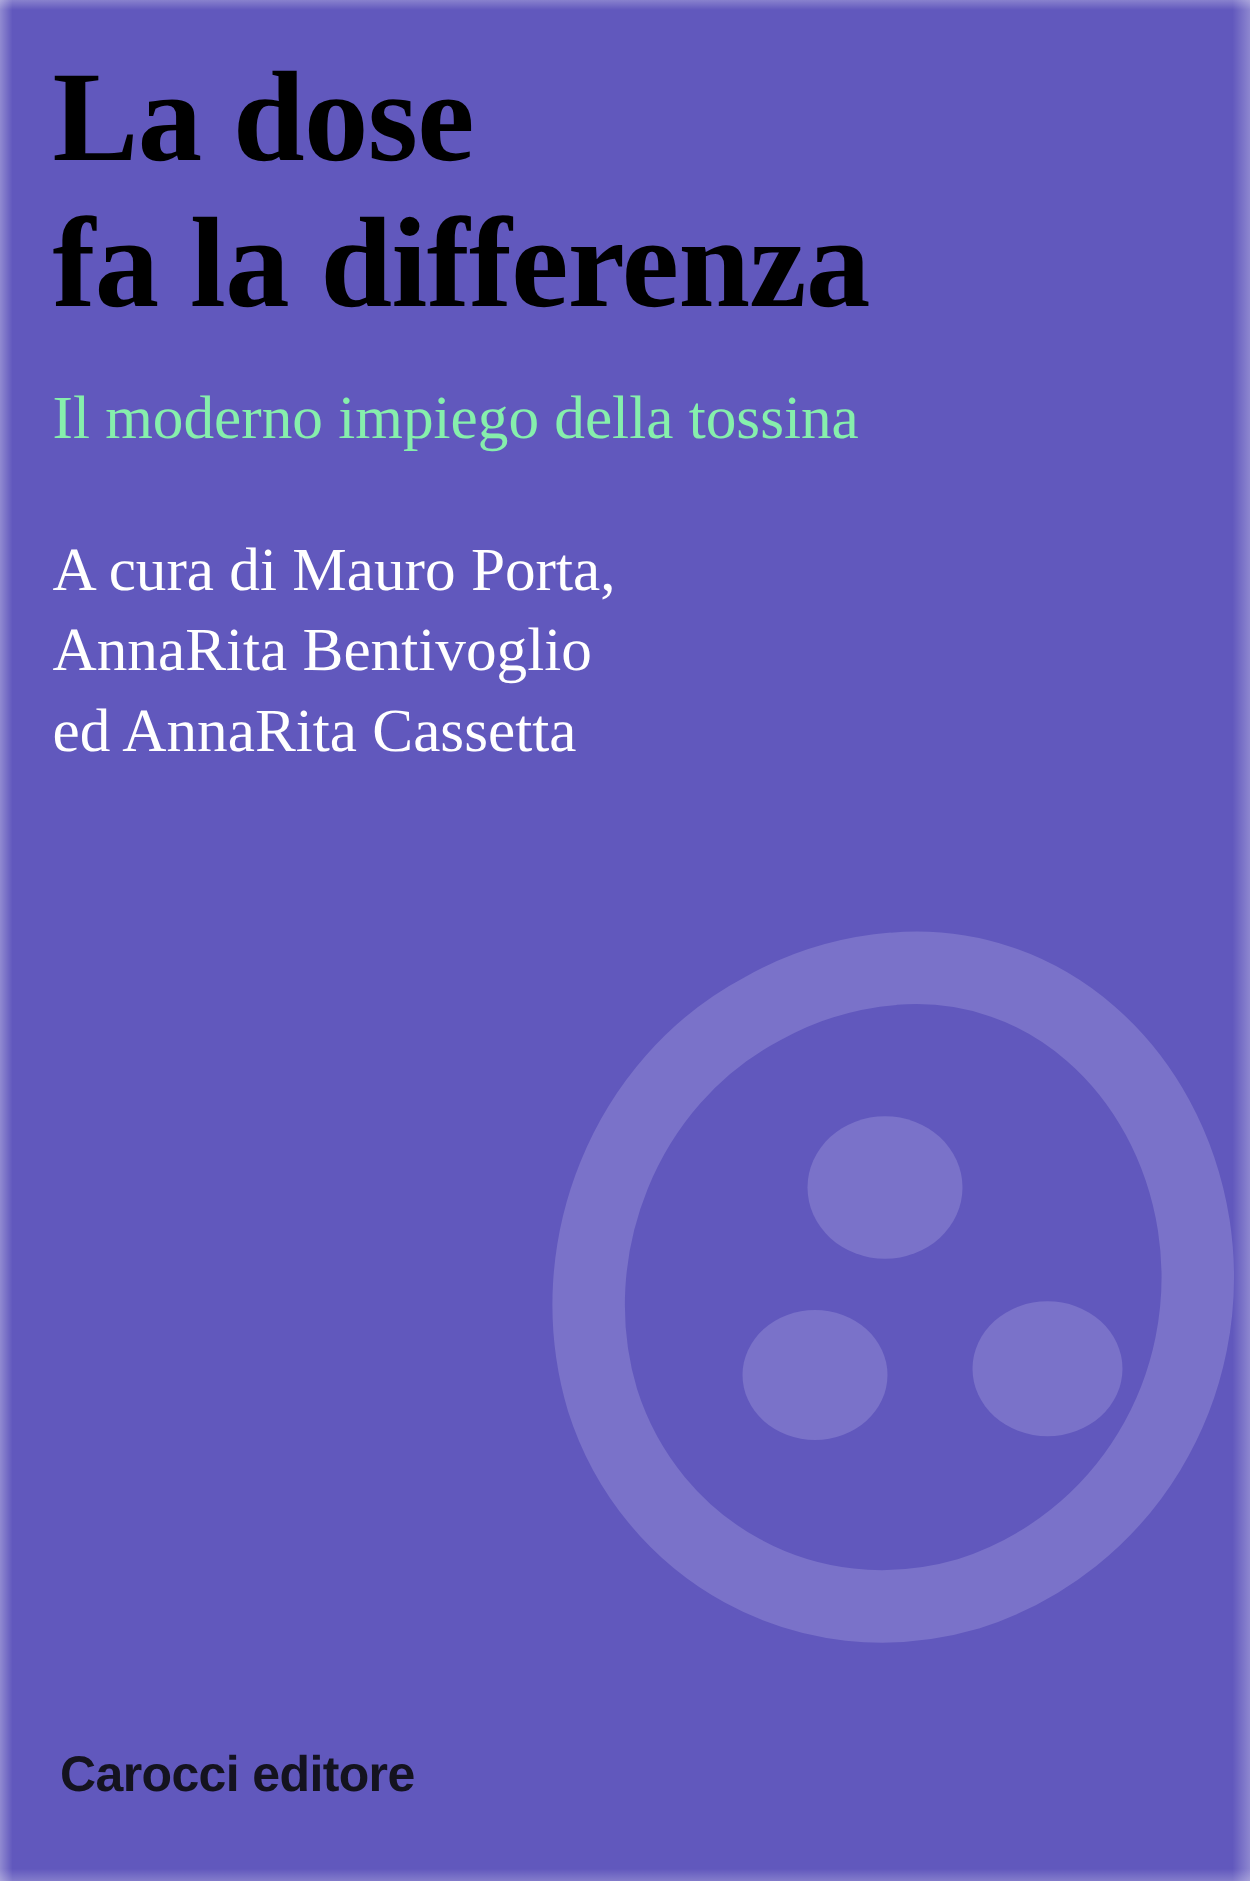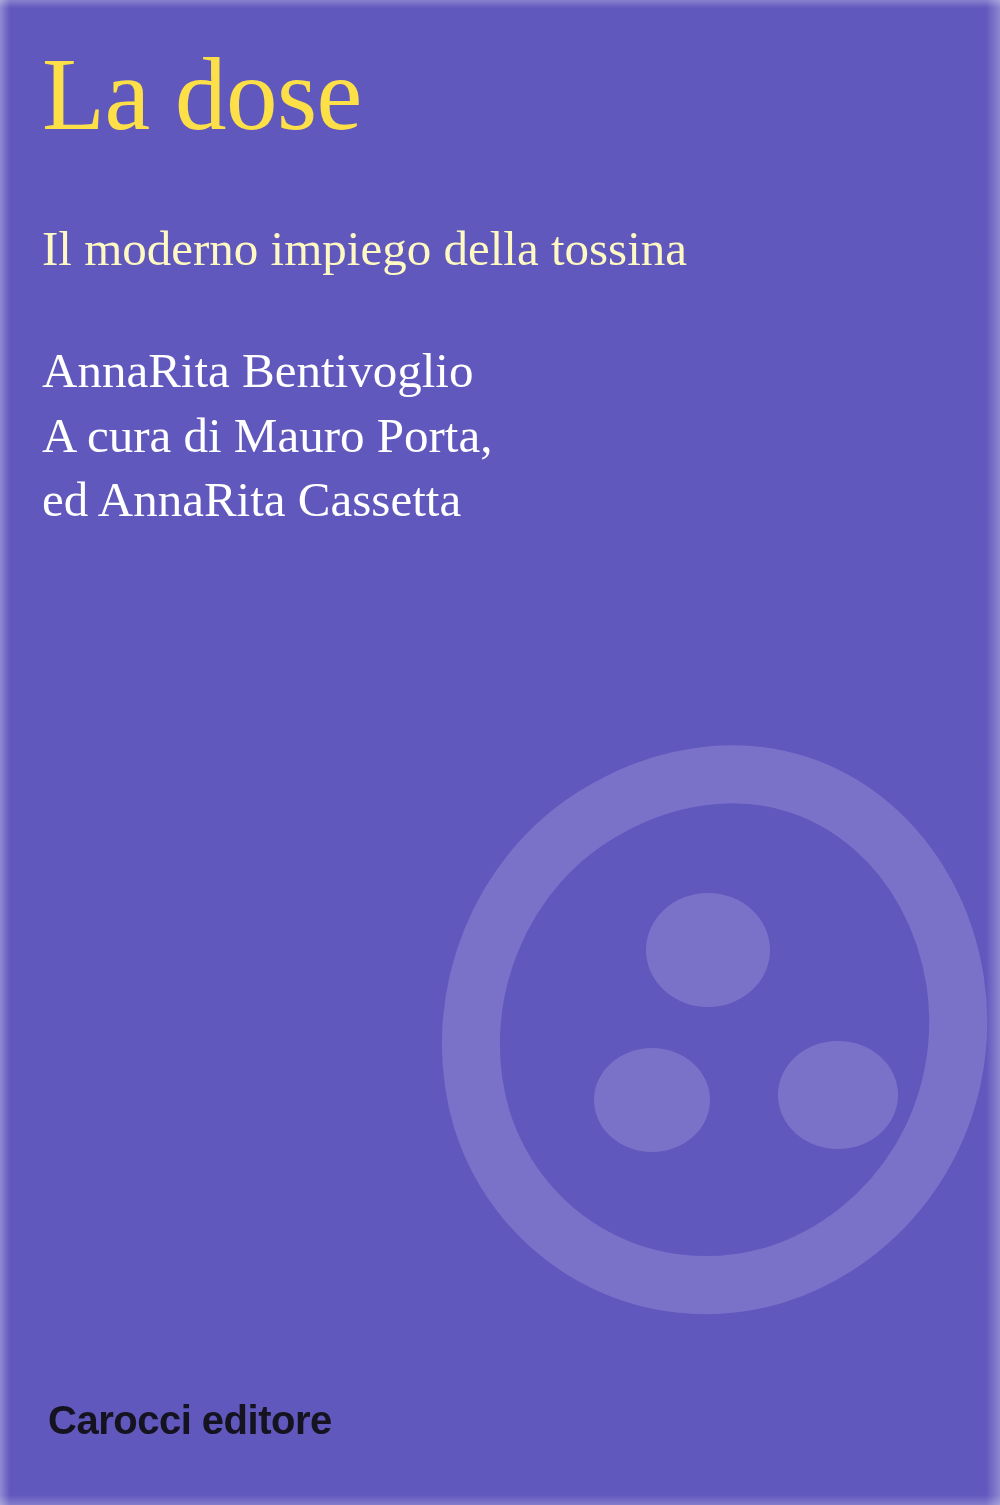--- a/index.html
+++ b/index.html
@@ -58,34 +58,34 @@
   }
   .artwork svg { display: block; width: 100%; height: 100%; }
 
   .text-block {
     position: absolute;
     left: 42px;
     top: 36px;
     width: 880px;
   }
   .title {
-    color: #fde047;
+    color: #000000;
     font-size: 103px;
     line-height: 1.14;
-    font-weight: 400;
+    font-weight: 700;
     letter-spacing: -0.5px;
     margin: 0 0 0 0;
   }
   .title .line2 { display: block; }
   .subtitle {
-    color: #fef9c3;
+    color: #86efac;
     font-size: 49px;
     line-height: 1.30;
     font-weight: 400;
-    margin-top: 64px;
+    margin-top: 31px;
   }
   .subtitle .l { display: block; }
   .editors {
     color: #ffffff;
     font-size: 49px;
     line-height: 1.32;
     font-weight: 400;
     margin-top: 58px;
   }
   .editors .l { display: block; }
@@ -125,28 +125,29 @@
         <ellipse cx="278" cy="215" rx="62" ry="57"></ellipse>
         <ellipse cx="222" cy="365" rx="58" ry="52"></ellipse>
         <ellipse cx="408" cy="360" rx="60" ry="54"></ellipse>
       </g>
     </svg>
   </div>
 
   <div class="text-block">
     <div class="title">
       <span class="line1">La dose</span>
+      <span class="line2">fa la differenza</span>
     </div>
 
     <div class="subtitle">
       <span class="l">Il moderno impiego della tossina</span>
     </div>
 
     <div class="editors">
+      <span class="l">A cura di Mauro Porta,</span>
       <span class="l">AnnaRita Bentivoglio</span>
-      <span class="l">A cura di Mauro Porta,</span>
       <span class="l">ed AnnaRita Cassetta</span>
     </div>
   </div>
 
   <div class="publisher">Carocci editore</div>
 
 </div>
 
 </body></html>

